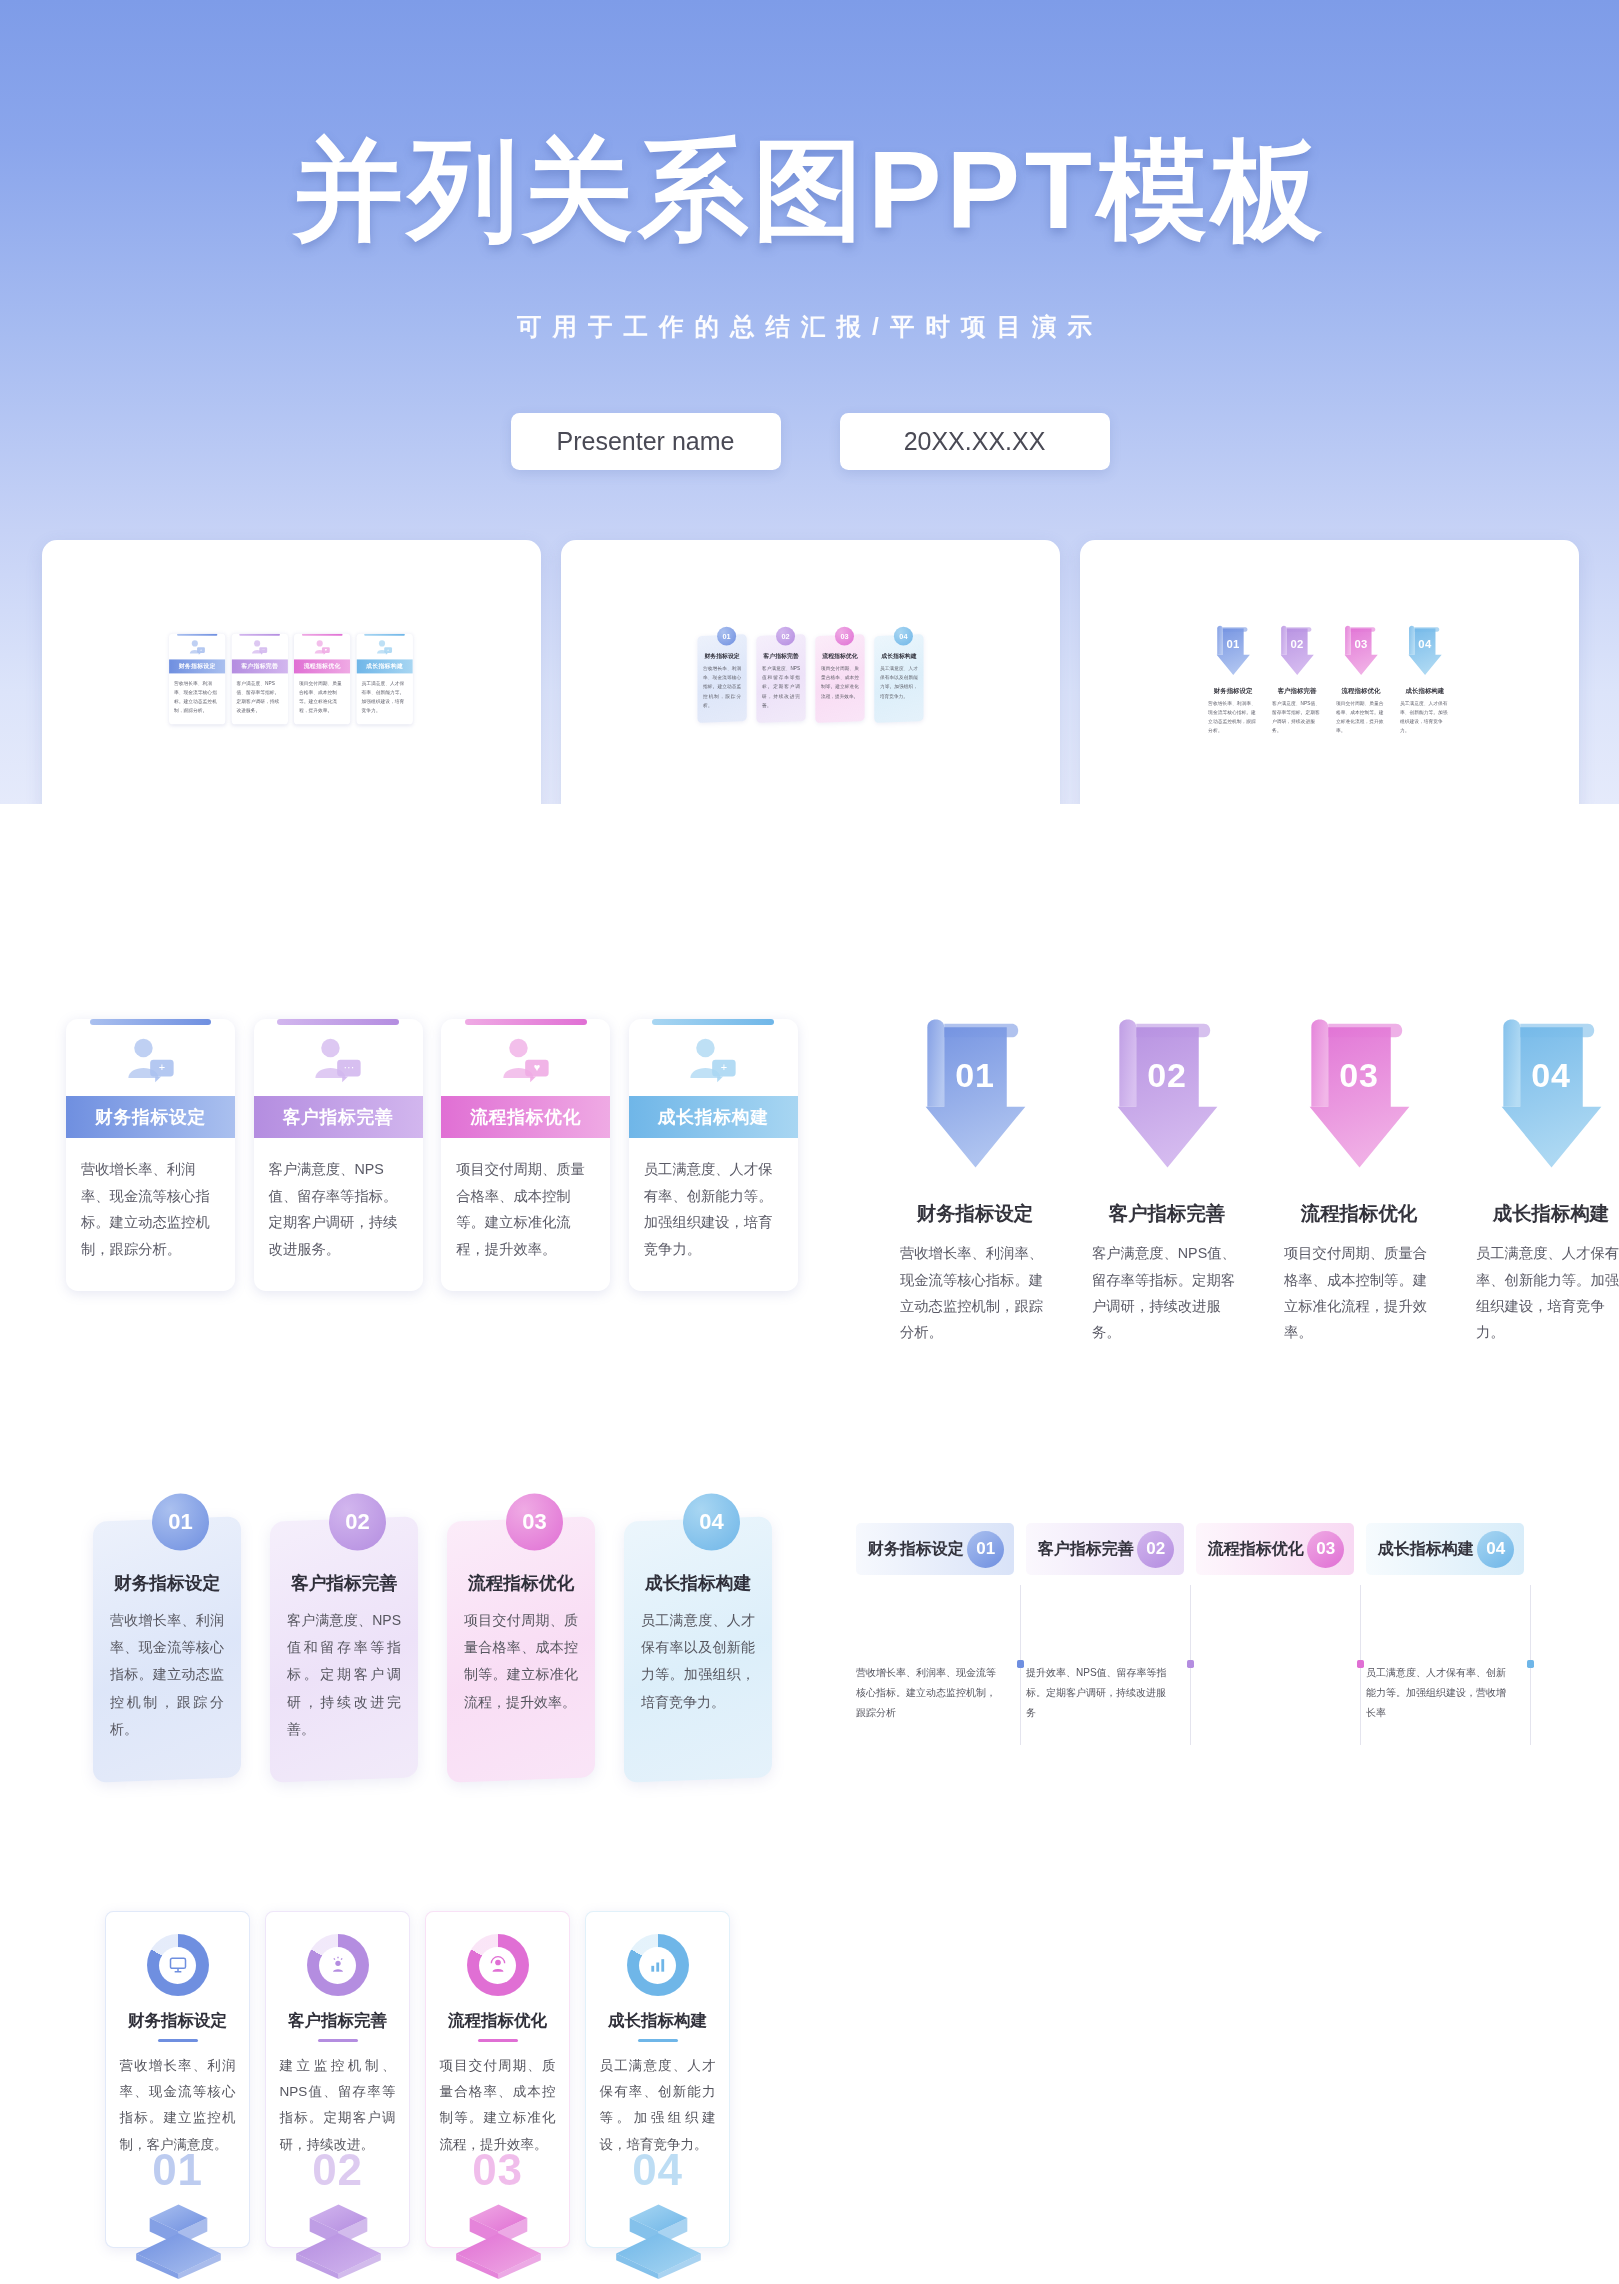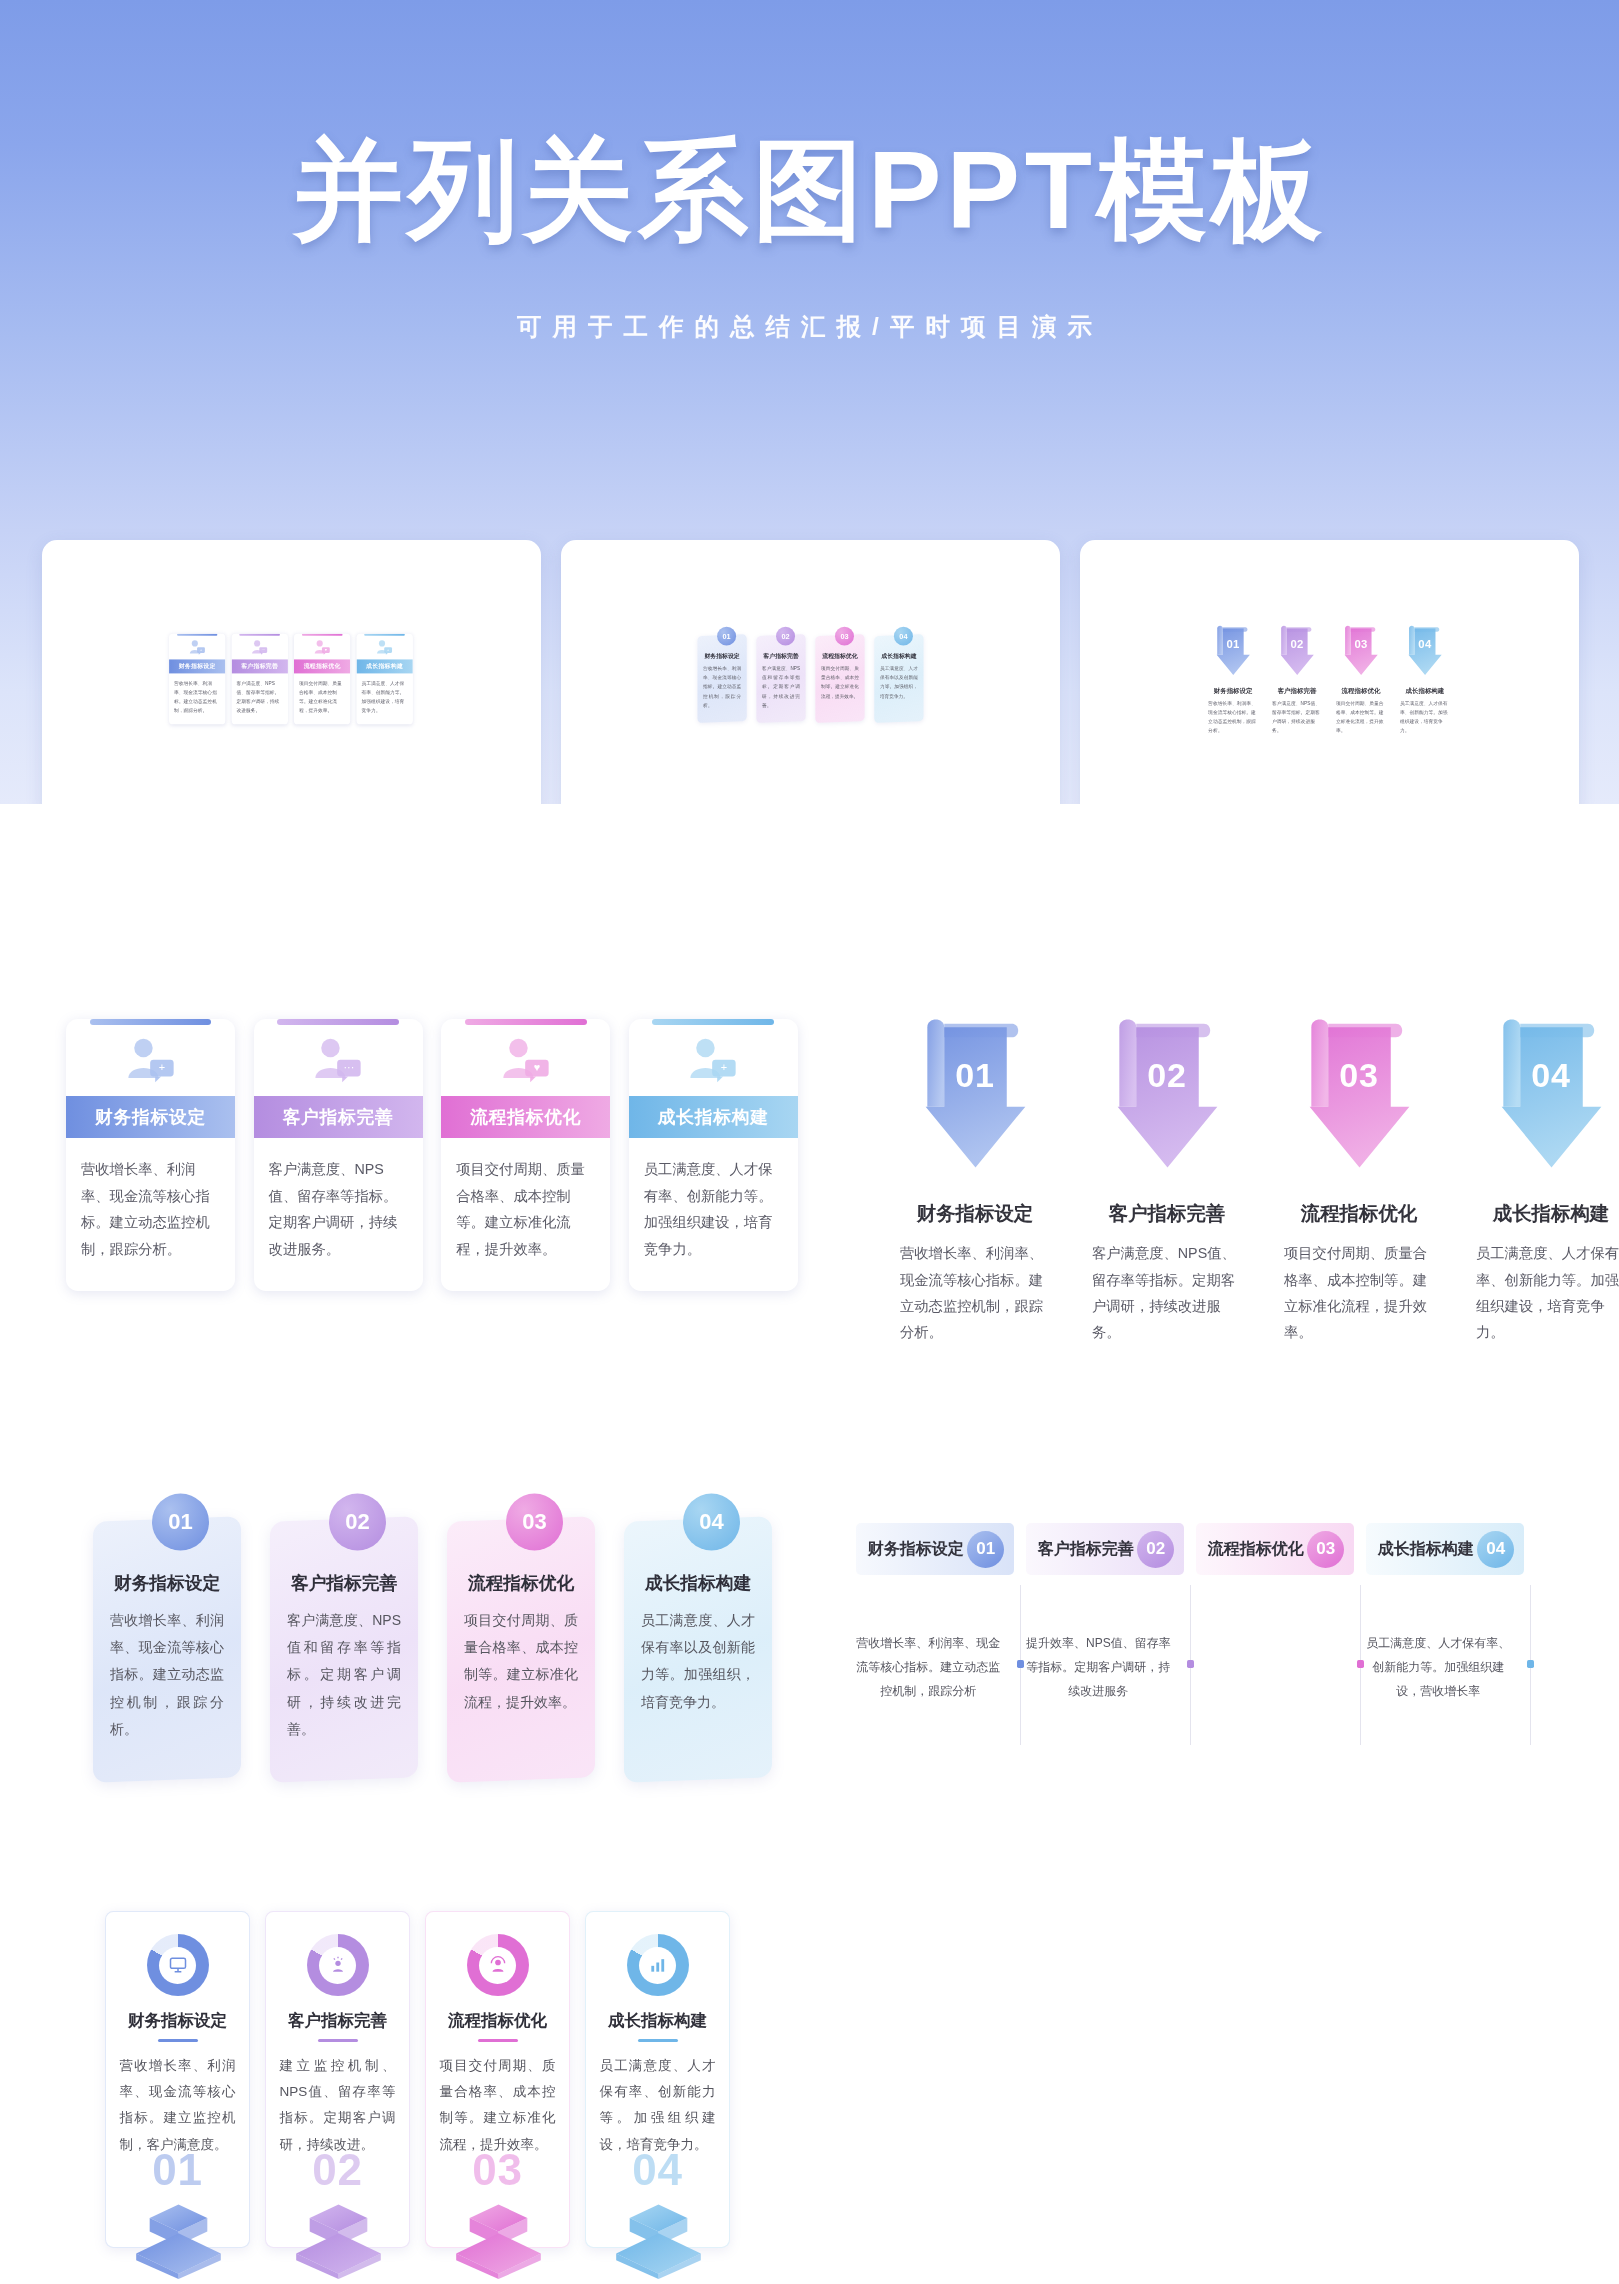--- a/index.html
+++ b/index.html
@@ -105,21 +105,21 @@
   .pillcol .dot{ position:absolute; right:1.7px; top:137px; width:7.6px; height:7.6px; border-radius:1.7px; }
   .pillhead{
     height:52px; border-radius:5px; display:flex; align-items:center; justify-content:space-between;
     padding:0 10px 0 11.8px; position:relative;
   }
   .pillhead .t{ font-size:16px; font-weight:bold; color:#32323c; white-space:nowrap;}
   .pillnum{
     width:37px; height:37px; border-radius:50%; display:flex; align-items:center; justify-content:center;
     color:#fff; font-size:17px; font-weight:bold;
   }
-  .pilldesc{ margin-top:56px; font-size:12px; line-height:2.0; color:#55555f; text-align:center; padding-right:13.5px;}
+  .pilldesc{ margin-top:88px; font-size:10px; line-height:2.0; color:#55555f; text-align:left; padding-right:13.5px;}
 
   
   .podcards{ display:flex; gap:15px; }
   .podcard{
     width:145px; height:337px; background:#fff; border-radius:8.4px;
     box-shadow:0 2.5px 11.8px rgba(130,130,190,.14);
     position:relative; padding:22px 13.5px 0 13.5px; overflow:visible;
   }
   .ring{
     width:62px; height:62px; border-radius:50%; margin:0 auto 13.5px auto; position:relative;
@@ -137,20 +137,24 @@
 
   .sec{ position:absolute; }
 </style>
 </head>
 <body>
 
 <div class="hero">
   <div class="hero-title">并列关系图PPT模板</div>
   <div class="hero-sub">可用于工作的总结汇报/平时项目演示</div>
 
+  <div class="hero-btns">
+    <div class="hero-btn">Presenter name</div>
+    <div class="hero-btn">20XX.XX.XX</div>
+  </div>
 
   <div class="thumbs">
     <div class="thumb">
       <div class="thumb-inner" id="thumb1">
           <div class="bcards">
   <div class="bcard">
     <div class="toprule" style="background:linear-gradient(90deg,#aac0ef,#6f8fe0);"></div>
     <div class="ico">
                 <svg width="52" height="49" viewBox="0 0 62 58">
     <circle cx="22" cy="14" r="11" fill="#aac0ef" opacity=".75"></circle>

